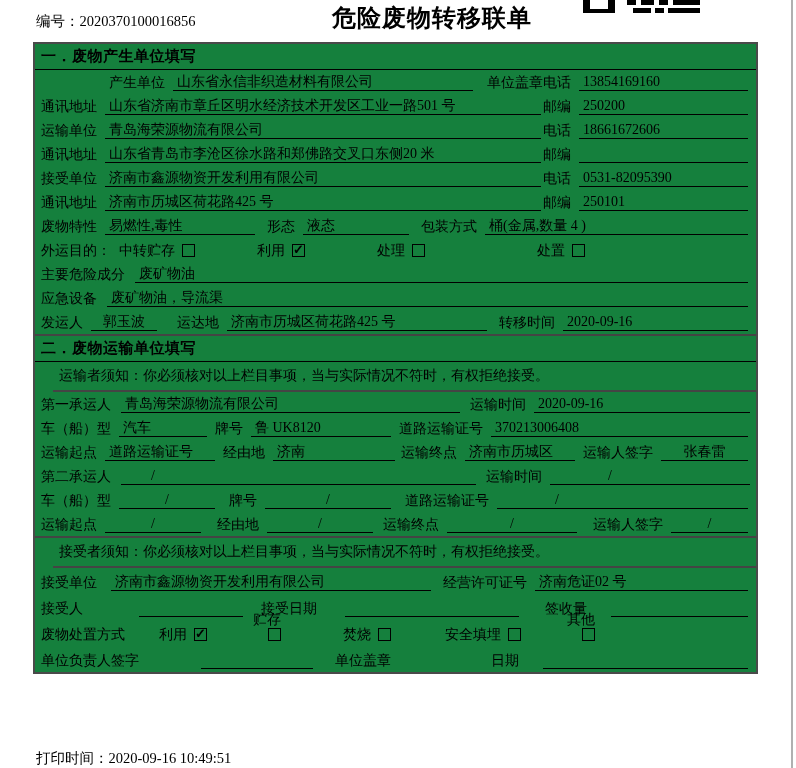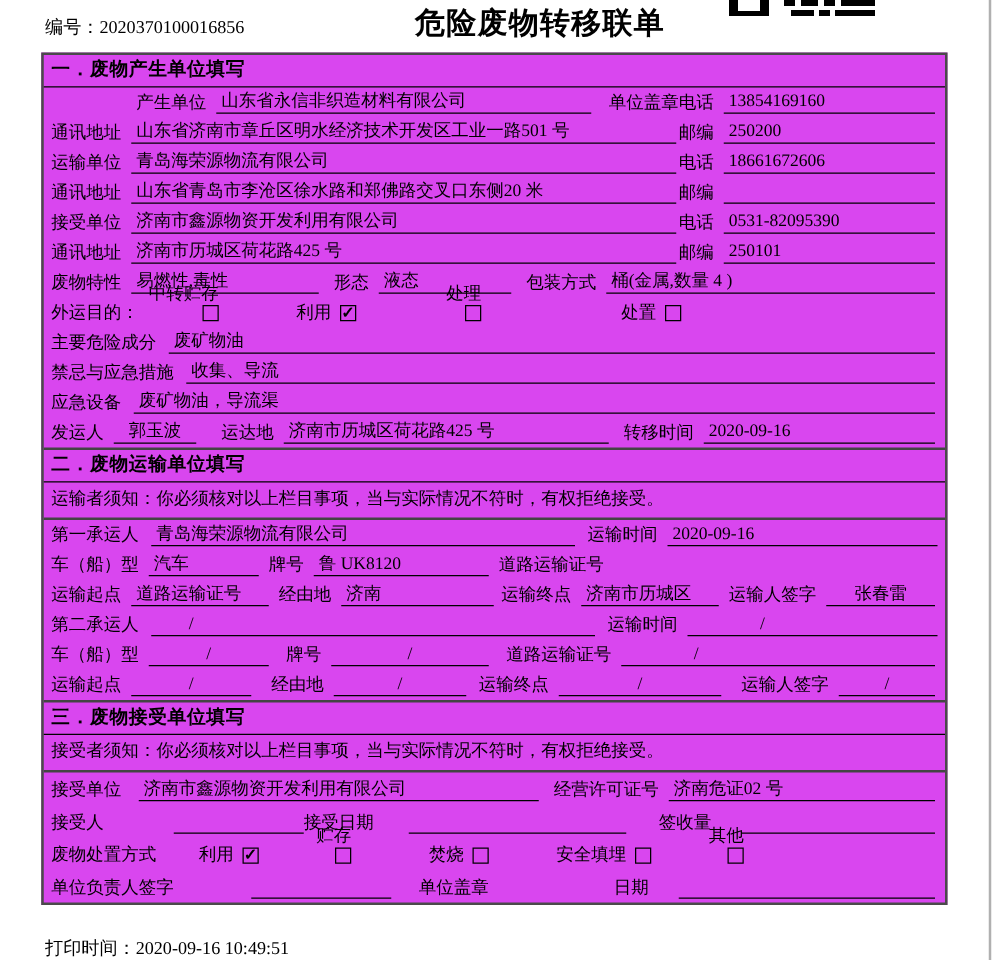--- a/index.html
+++ b/index.html
@@ -12,30 +12,30 @@
   .doc-title{
     position:absolute;left:332px;top:2px;margin:0;
     font-family:"Liberation Sans","DejaVu Sans",sans-serif;
     font-size:24px;font-weight:bold;letter-spacing:1px;white-space:nowrap;
   }
   .qr-frag{position:absolute;left:583px;top:0;}
   .page-edge{position:absolute;right:3px;top:0;width:2px;height:768px;background:#b0b0b0;}
 
   .form{
     position:absolute;left:33px;top:42px;width:725px;box-sizing:border-box;
-    border:2px solid #4a4a4a;background:#d946ef;
+    border:2px solid #4a4a4a;background:#15803d;
   }
   .sec + .sec{border-top:2px solid #444;}
   .sec-head{
     font-family:"Liberation Sans","DejaVu Sans",sans-serif;
     font-weight:bold;font-size:15px;letter-spacing:0.5px;
     padding:3px 6px 4px;height:18px;line-height:18px;
     border-bottom:1px solid #000;
   }
-  .notice{padding:5px 6px;height:18px;line-height:18px;border-bottom:2px solid #444;white-space:nowrap;}
+  .notice{padding:5px 6px;height:18px;line-height:18px;border-bottom:2px solid #444;white-space:nowrap;margin-left:18px;}
   .frow{display:flex;align-items:flex-end;height:24px;padding:0 6px 3px;box-sizing:border-box;}
   .s3 .frow{height:26px;}
   .lp{display:flex;align-items:flex-end;width:502px;flex:none;justify-content:flex-end;}
   .rp{display:flex;align-items:flex-end;flex:1;}
   .lbl{white-space:nowrap;flex:none;line-height:17px;}
   .val{
     border-bottom:1.5px solid #000;white-space:nowrap;overflow:hidden;
     padding:0 4px;line-height:17px;min-height:17px;box-sizing:border-box;flex:none;
   }
   .grow{flex:1 1 auto;margin-right:2px;}
@@ -46,25 +46,25 @@
   .cb{
     display:inline-block;width:11px;height:11px;border:1.5px solid #000;
     margin-left:7px;margin-bottom:2px;position:relative;flex:none;
   }
   .cb[data-checked="true"]::after{
     content:"✓";position:absolute;left:0px;top:-4px;font-size:13px;font-weight:bold;
   }
   .footer{position:absolute;left:36px;top:749px;font-size:14.5px;white-space:nowrap;}
 
   .mr8{margin-right:8px;}.mr10{margin-right:10px;}.mr14{margin-right:14px;}
-  .ml6{margin-left:6px;}.ml8{margin-left:8px;flex-direction:column;}.ml10{margin-left:10px;}
+  .ml6{margin-left:6px;}.ml8{margin-left:8px;}.ml10{margin-left:10px;}
   .ml12{margin-left:12px;}.ml14{margin-left:14px;}.ml16{margin-left:16px;}
-  .ml18{}.ml20{margin-left:20px;}.ml22{margin-left:22px;}
+  .ml18{margin-left:18px;}.ml20{margin-left:20px;}.ml22{margin-left:22px;}
   .ml26{margin-left:26px;}.ml34{margin-left:34px;}.ml46{margin-left:46px;flex-direction:column;}.ml54{margin-left:54px;justify-content:space-between;}.ml56{margin-left:56px;}
-  .ml62{margin-left:62px;}.ml72{margin-left:72px;flex-direction:column;}.ml100{margin-left:100px;}
+  .ml62{margin-left:62px;}.ml72{margin-left:72px;}.ml100{margin-left:100px;}
   .ml112{margin-left:112px;}
   .w66{width:66px;}.w88{width:88px;}.w96{width:96px;}.w104{width:104px;}
   .w106{width:106px;}.w110{width:110px;}.w112{width:112px;}.w122{width:122px;}
   .w126{width:126px;}.w130{width:130px;}.w140{width:140px;}.w150{width:150px;}
   .w174{width:174px;}.w176{width:176px;}.w200{width:200px;}.w208{width:208px;}
   .w216{width:216px;}.w260{width:260px;}.w300{width:300px;}.w320{width:320px;}
 </style>
 </head>
 <body>
 
@@ -191,24 +191,20 @@
           <span>处置</span>
           <span class="cb" data-checked="false"></span>
         </span>
       </div>
 
       <div class="frow">
         <span class="lbl mr10">主要危险成分</span>
         <span class="val grow">废矿物油</span>
       </div>
 
-      <div class="frow">
-        <span class="lbl mr10">禁忌与应急措施</span>
-        <span class="val grow">收集、导流</span>
-      </div>
 
       <div class="frow">
         <span class="lbl mr10">应急设备</span>
         <span class="val grow">废矿物油，导流渠</span>
       </div>
 
       <div class="frow">
         <span class="lbl mr8">发运人</span>
         <span class="val w66 ctr">郭玉波</span>
         <span class="lbl ml20 mr8">运达地</span>
@@ -228,20 +224,21 @@
         <span class="lbl ml8 mr8">运输时间</span>
         <span class="val w216">2020-09-16</span>
       </div>
 
       <div class="frow">
         <span class="lbl mr8">车（船）型</span>
         <span class="val w88">汽车</span>
         <span class="lbl ml8 mr8">牌号</span>
         <span class="val w140">鲁 UK8120</span>
         <span class="lbl ml8 mr8">道路运输证号</span>
+        <span class="val grow">370213006408</span>
       </div>
 
       <div class="frow">
         <span class="lbl mr8">运输起点</span>
         <span class="val w110">道路运输证号</span>
         <span class="lbl ml8 mr8">经由地</span>
         <span class="val w122">济南</span>
         <span class="lbl ml6 mr8">运输终点</span>
         <span class="val w110">济南市历城区</span>
         <span class="lbl ml8 mr8">运输人签字</span>
@@ -270,21 +267,20 @@
         <span class="lbl ml16 mr8">经由地</span>
         <span class="val w106 ctr">/</span>
         <span class="lbl ml10 mr8">运输终点</span>
         <span class="val w130 ctr">/</span>
         <span class="lbl ml16 mr8">运输人签字</span>
         <span class="val grow ctr">/</span>
       </div>
     </div>
 
     <div class="sec s3">
-      <div class="sec-head">三．废物接受单位填写</div>
       <div class="notice">接受者须知：你必须核对以上栏目事项，当与实际情况不符时，有权拒绝接受。</div>
 
       <div class="frow">
         <span class="lbl mr14">接受单位</span>
         <span class="val w320">济南市鑫源物资开发利用有限公司</span>
         <span class="lbl ml12 mr8">经营许可证号</span>
         <span class="val grow">济南危证02 号</span>
       </div>
 
       <div class="frow">

